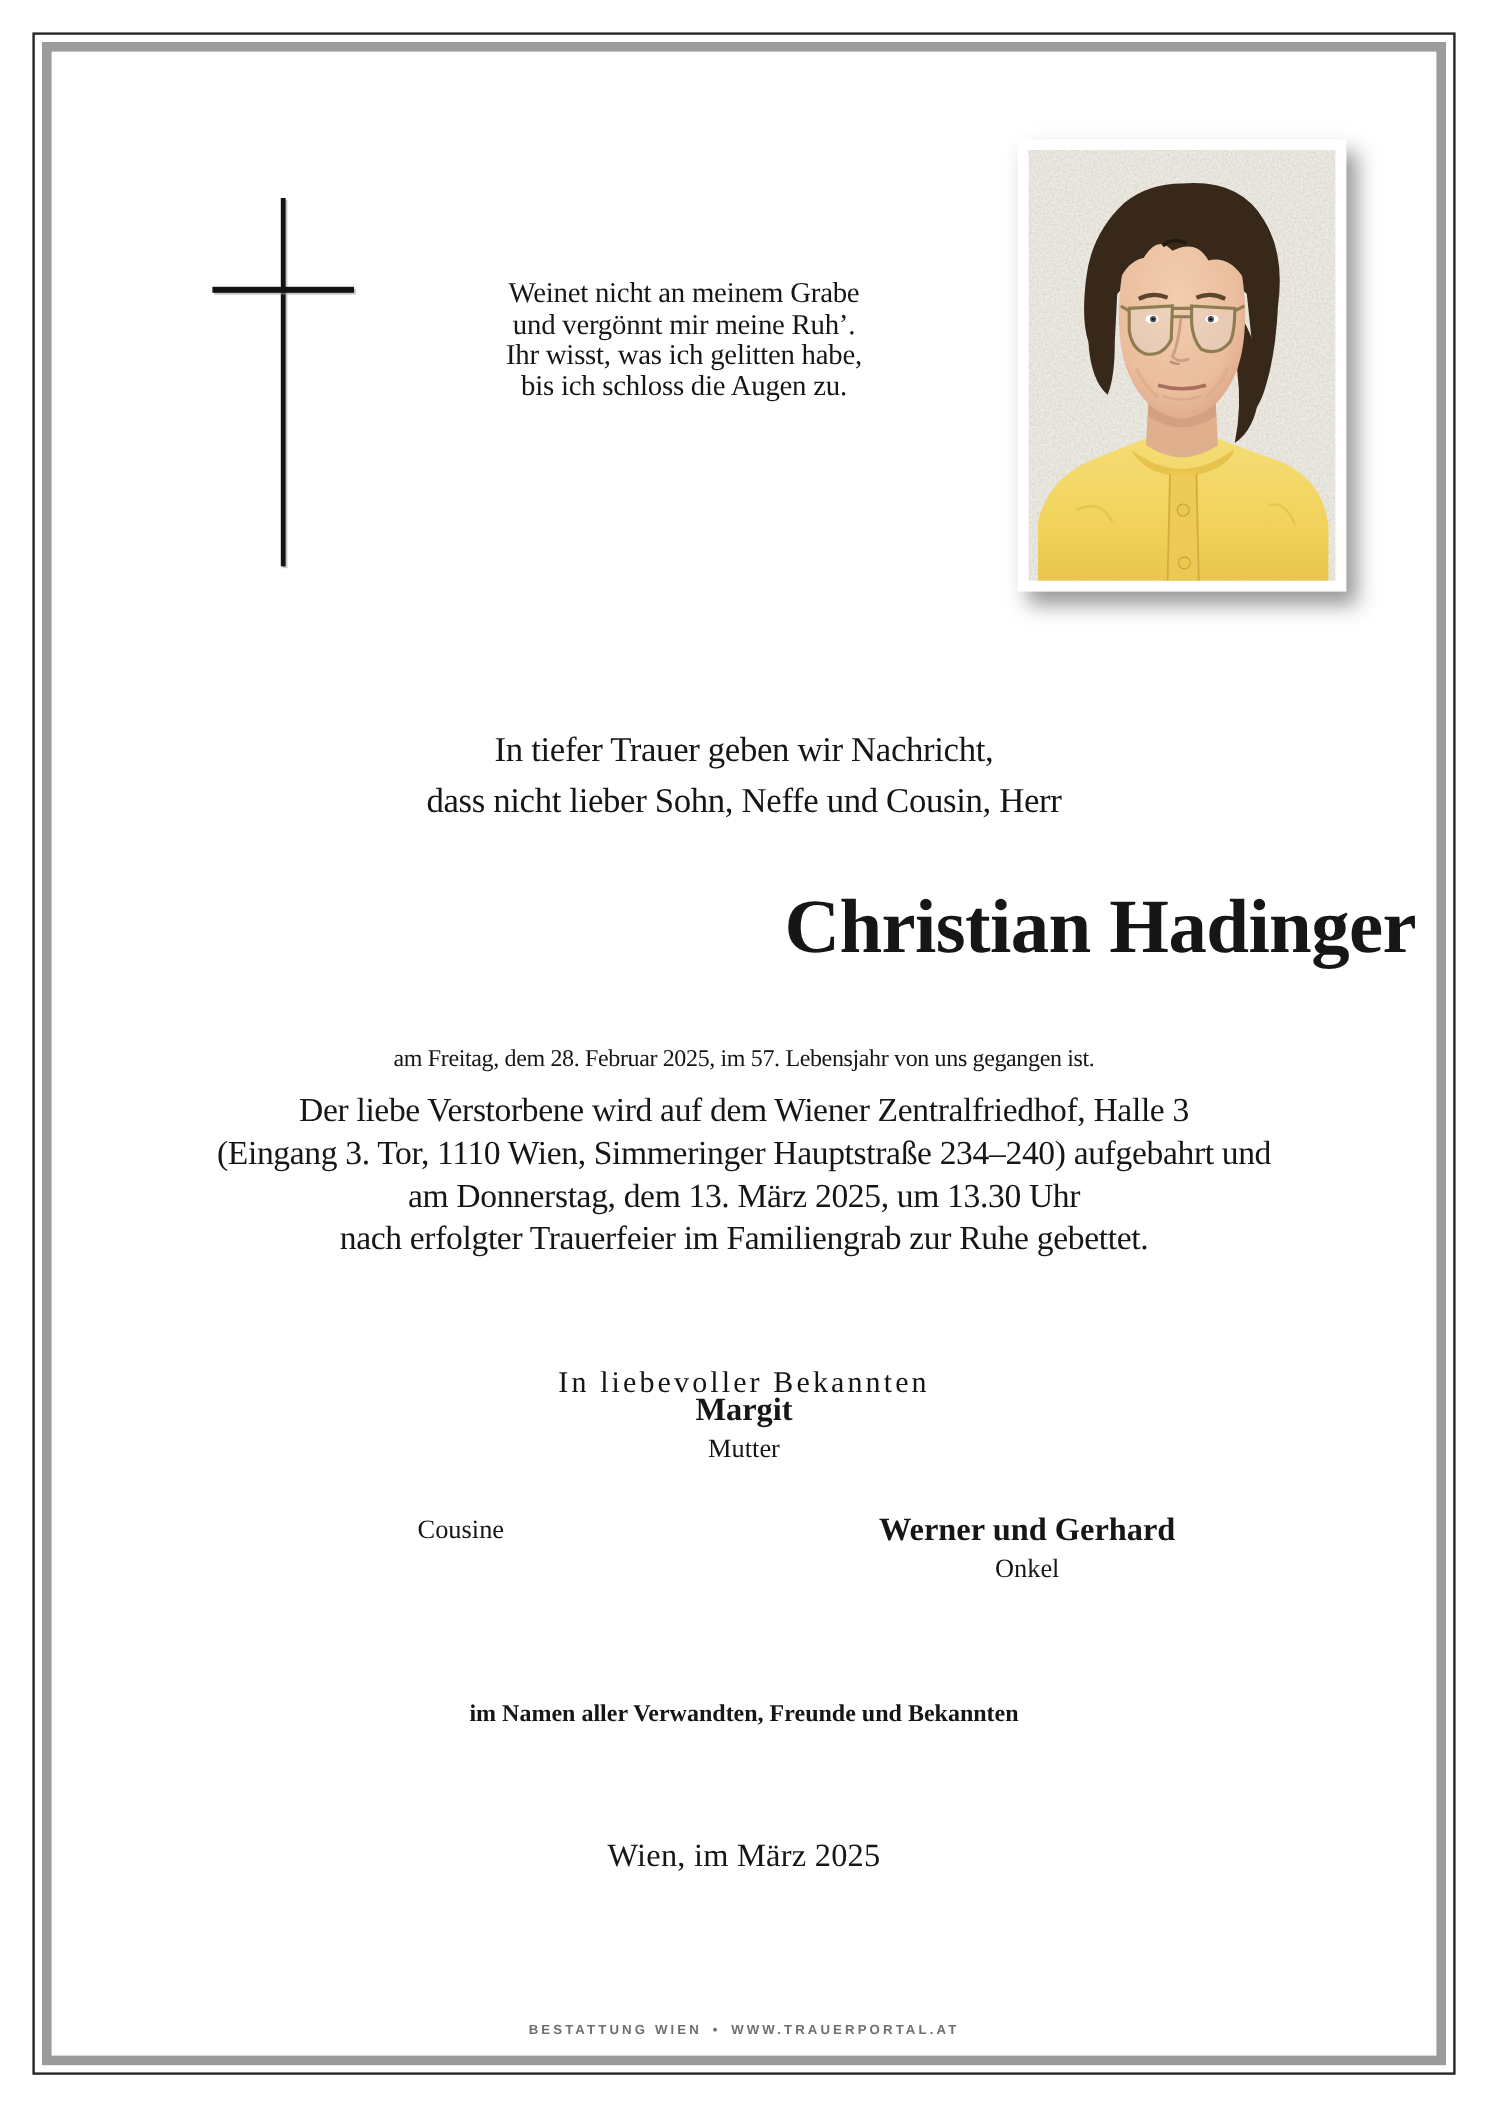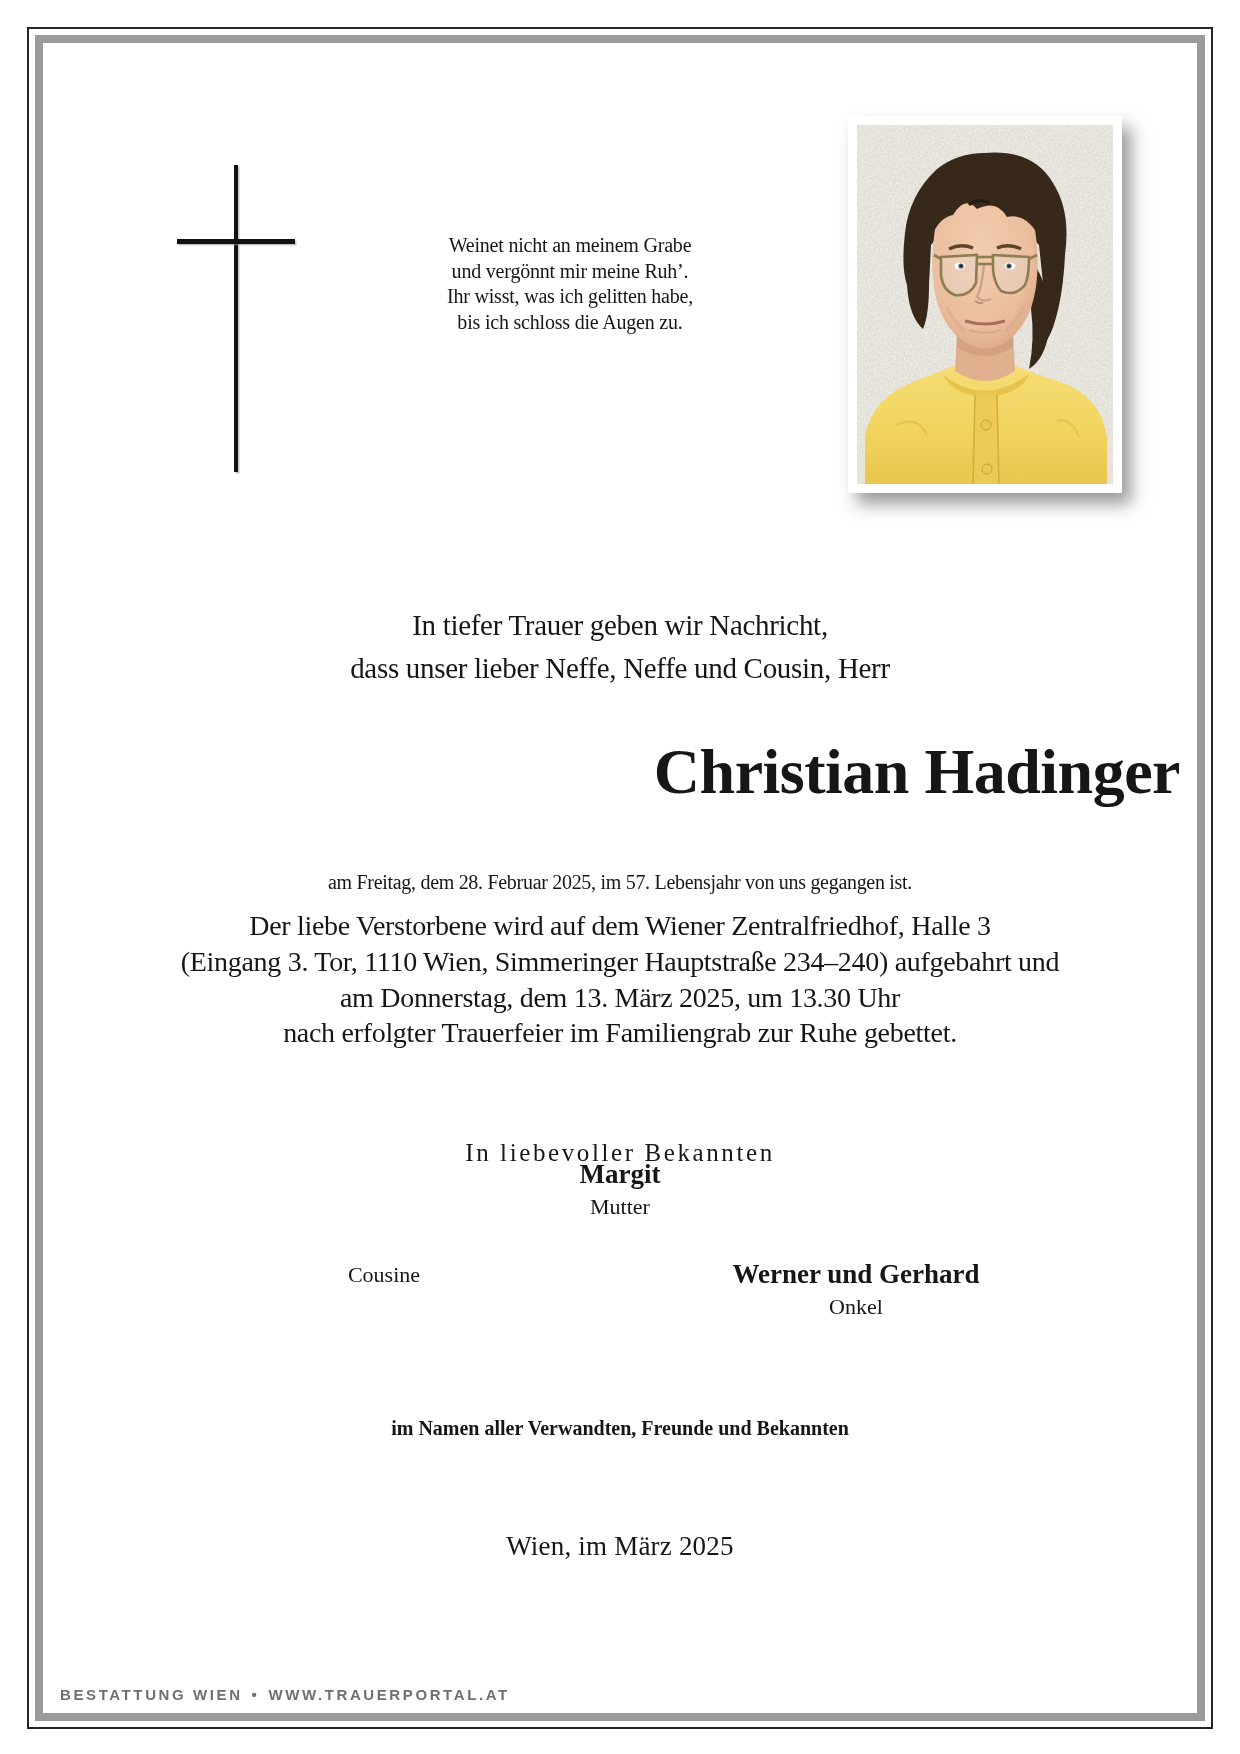--- a/index.html
+++ b/index.html
@@ -38,21 +38,21 @@
     left: 177px; top: 239px;
     width: 118px; height: 5px;
     background: #121212;
     box-shadow: 1.5px 1.5px 0 rgba(150,150,150,0.55);
   }
   
   .poem {
     position: absolute;
     left: 420px; top: 233px; width: 300px;
     text-align: center;
-    font-size: 20px;
+    font-size: 24px;
     line-height: 25.6px;
     letter-spacing: -0.2px;
   }
   
   .photo-frame {
     position: absolute;
     left: 848px; top: 116px;
     width: 274px; height: 377px;
     background: #ffffff;
     box-shadow: 9px 11px 16px rgba(70,70,70,0.55);
@@ -74,23 +74,23 @@
   .mourner-relation { font-size: 22px; line-height: 26px; letter-spacing: 0; }
   .margit-block { top: 1158px; }
   .pair-left  { position: absolute; left: 234px; top: 1258px; width: 300px; text-align: center; }
   .pair-right { position: absolute; left: 706px; top: 1258px; width: 300px; text-align: center; }
   .pair-left .mourner-relation, .pair-right .mourner-relation, .margit-block .mourner-relation { margin-top: 4px; }
   .closing    { top: 1413px; font-size: 20px; line-height: 30px; font-weight: bold; letter-spacing: 0; }
   .dateline   { top: 1528px; font-size: 27px; line-height: 36px; letter-spacing: 0.2px; }
   .footer {
     position: absolute;
     left: 60px; right: 60px; top: 1686px;
-    text-align: left;
+    text-align: center;
     font-family: "Liberation Sans", sans-serif;
-    font-size: 15px;
+    font-size: 11px;
     letter-spacing: 2.6px;
     color: #6f6f6f;
     font-weight: bold;
   }
   .footer .sep { margin: 0 9px; color: #6f6f6f; }
 </style>
 </head>
 <body>
 
 <div class="page">
@@ -190,21 +190,21 @@
       <path d="M108 196 Q128 202 148 196" stroke="#a96f5c" stroke-width="3" fill="none"></path>
       <path d="M112 205 Q128 211 144 205" stroke="#d3a488" stroke-width="2" fill="none" opacity="0.7"></path>
 
       <path d="M90 182 Q96 196 108 206" stroke="#d9a384" stroke-width="3" fill="none" opacity="0.5"></path>
       <path d="M166 182 Q160 196 148 206" stroke="#d9a384" stroke-width="3" fill="none" opacity="0.5"></path>
     </svg>
   </div>
 
   <div class="cline intro">
     <div>In tiefer Trauer geben wir Nachricht,</div>
-    <div>dass unser lieber Neffe, Neffe und Cousin, Herr</div>
+    <div>dass nicht lieber Sohn, Neffe und Cousin, Herr</div>
   </div>
 
   <h1 class="cline name">Christian Hadinger</h1>
 
   <div class="cline death-line">am Freitag, dem 28. Februar 2025, im 57. Lebensjahr von uns gegangen ist.</div>
 
   <div class="cline funeral">
     <div>Der liebe Verstorbene wird auf dem Wiener Zentralfriedhof, Halle 3</div>
     <div>(Eingang 3. Tor, 1110 Wien, Simmeringer Hauptstraße 234–240) aufgebahrt und</div>
     <div>am Donnerstag, dem 13. März 2025, um 13.30 Uhr</div>

